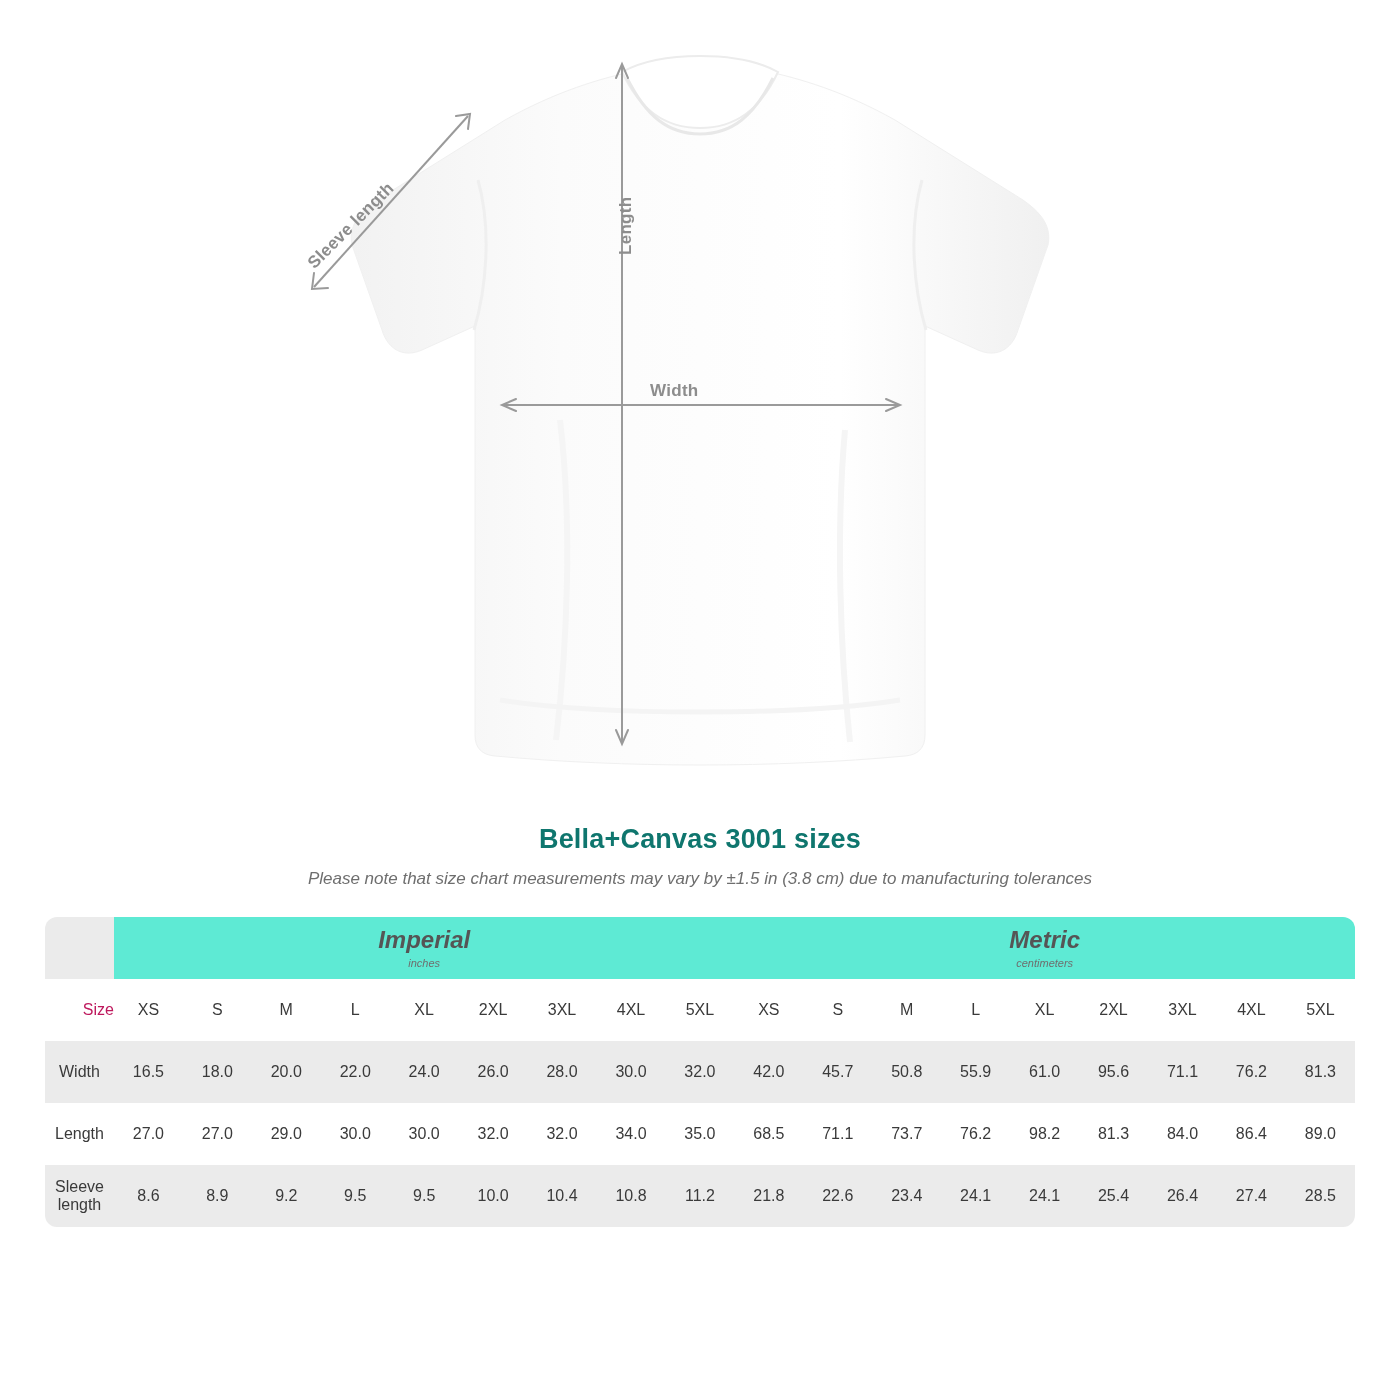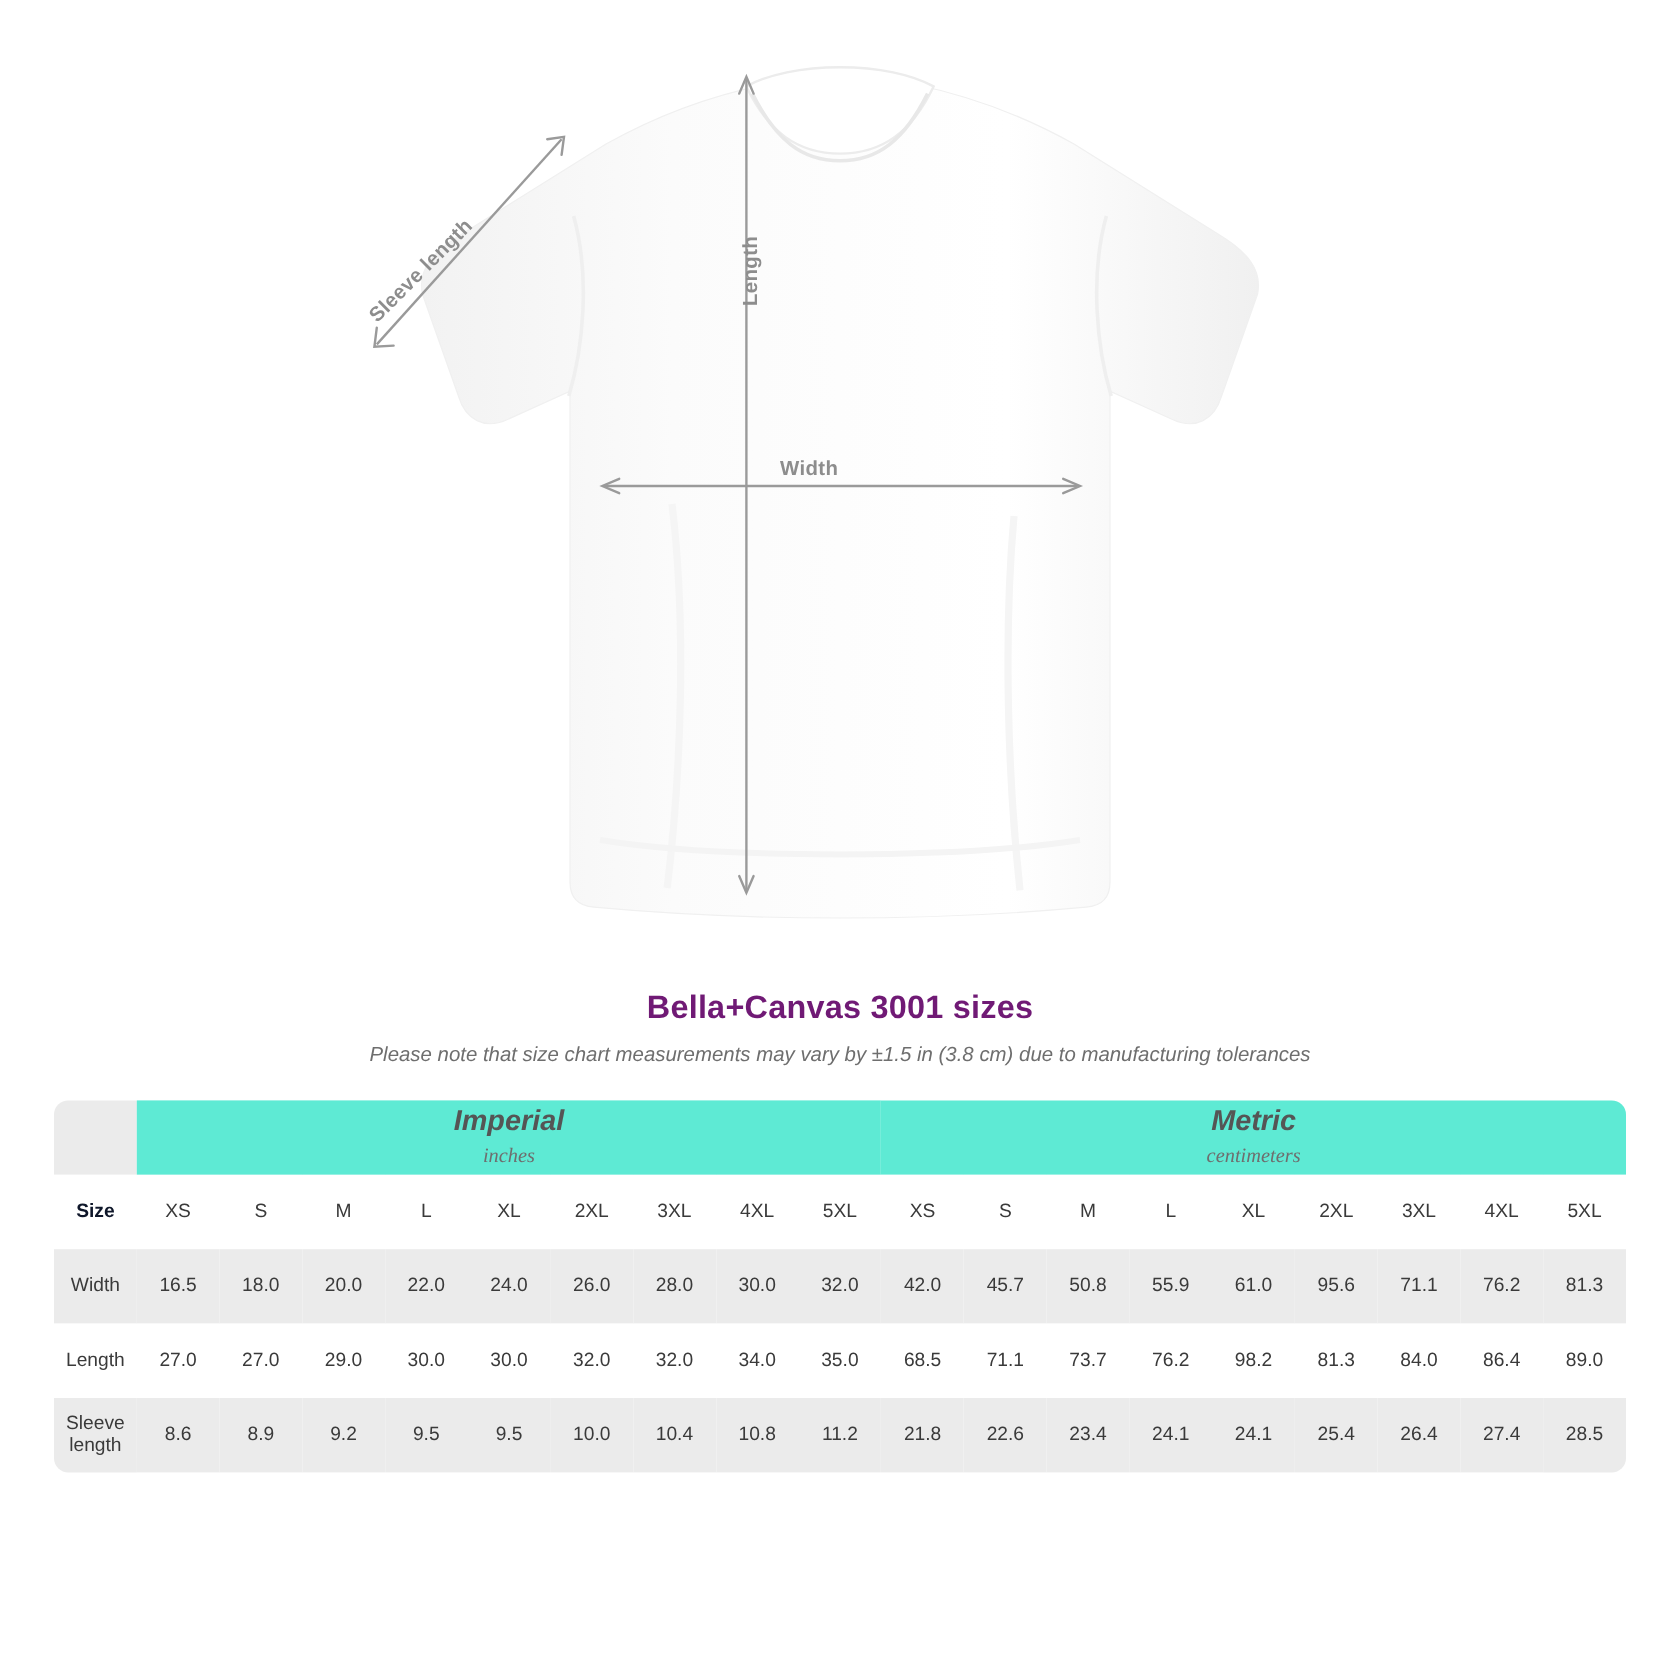--- a/index.html
+++ b/index.html
@@ -59,21 +59,21 @@
   }
 
   
   .heading-block {
     text-align: center;
     margin-top: 24px;
   }
   .chart-title {
     font-size: 27px;
     font-weight: bold;
-    color: #701a75;
+    color: #0f766e;
     margin: 0 0 14px 0;
     letter-spacing: 0.2px;
   }
   .chart-note {
     font-size: 17px;
     font-style: italic;
     color: #6e6e6e;
     margin: 0;
   }
 
@@ -109,35 +109,35 @@
     border-top-right-radius: 12px;
   }
   .unit-name {
     font-size: 24px;
     font-style: italic;
     font-weight: bold;
     color: #555555;
     line-height: 1.25;
   }
   .unit-sub {
-    font-size: 17px;
+    font-size: 11px;
     font-style: italic;
     color: #6e6e6e;
     line-height: 1.5;
-    font-family: Liberation Serif, serif;
   }
   .size-row td {
     background: #ffffff;
     font-weight: bold;
     color: #2f2f2f;
     font-size: 16.5px;
   }
   .size-row td.rowhead {
-    font-weight: bold;
-    color: #0f172a;
+    font-weight: normal;
+    color: #be185d;
+    text-align: right;
   }
   .data-row-alt td {
     background: #ebebeb;
   }
   .data-row td {
     background: #ffffff;
   }
   td.rowhead {
     font-weight: bold;
     font-size: 16.5px;

